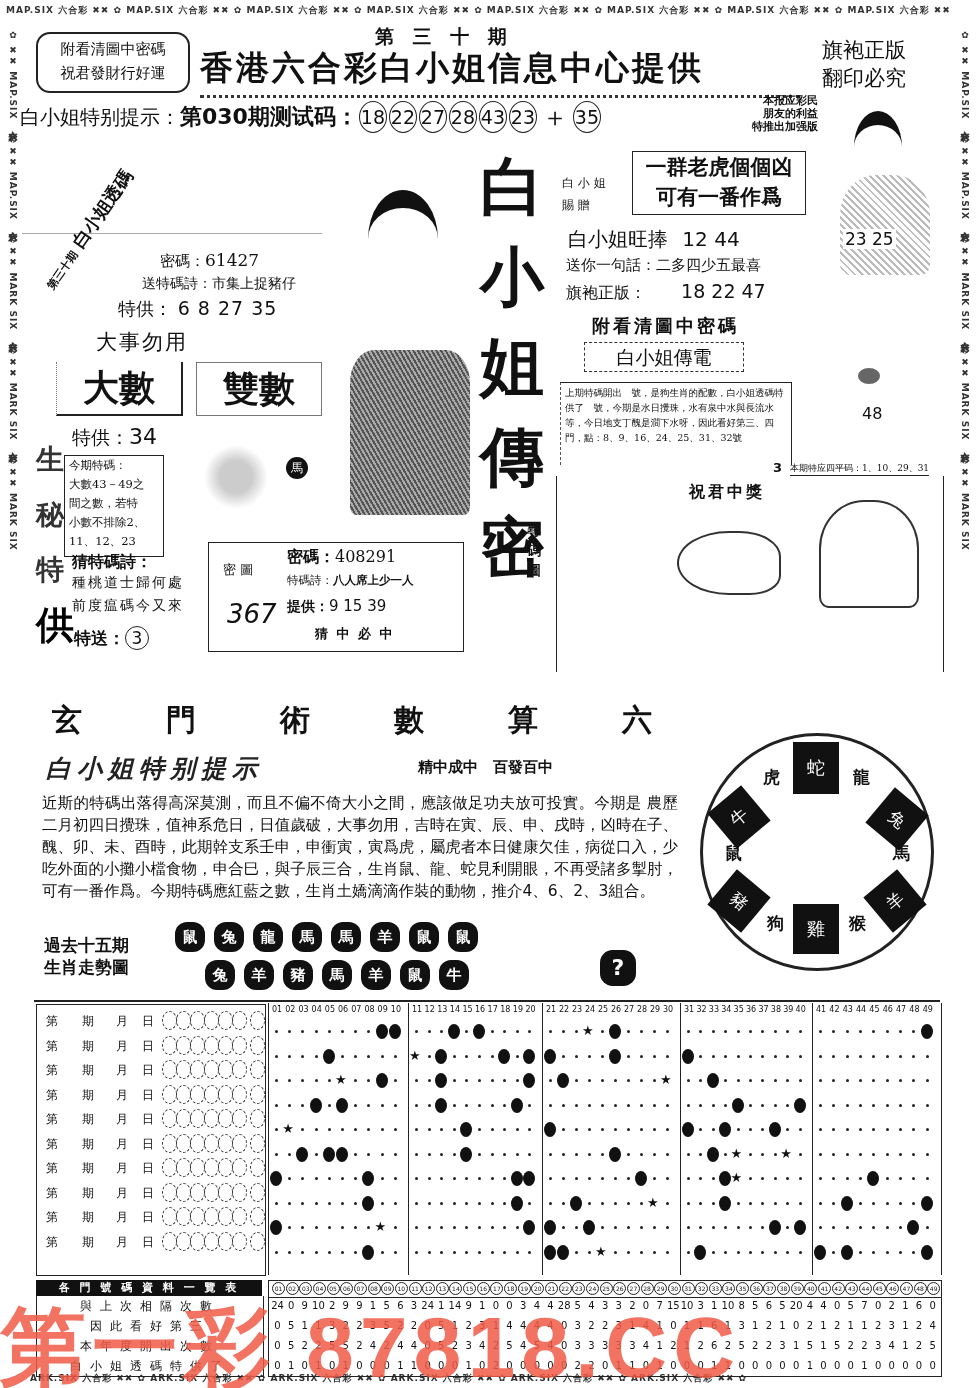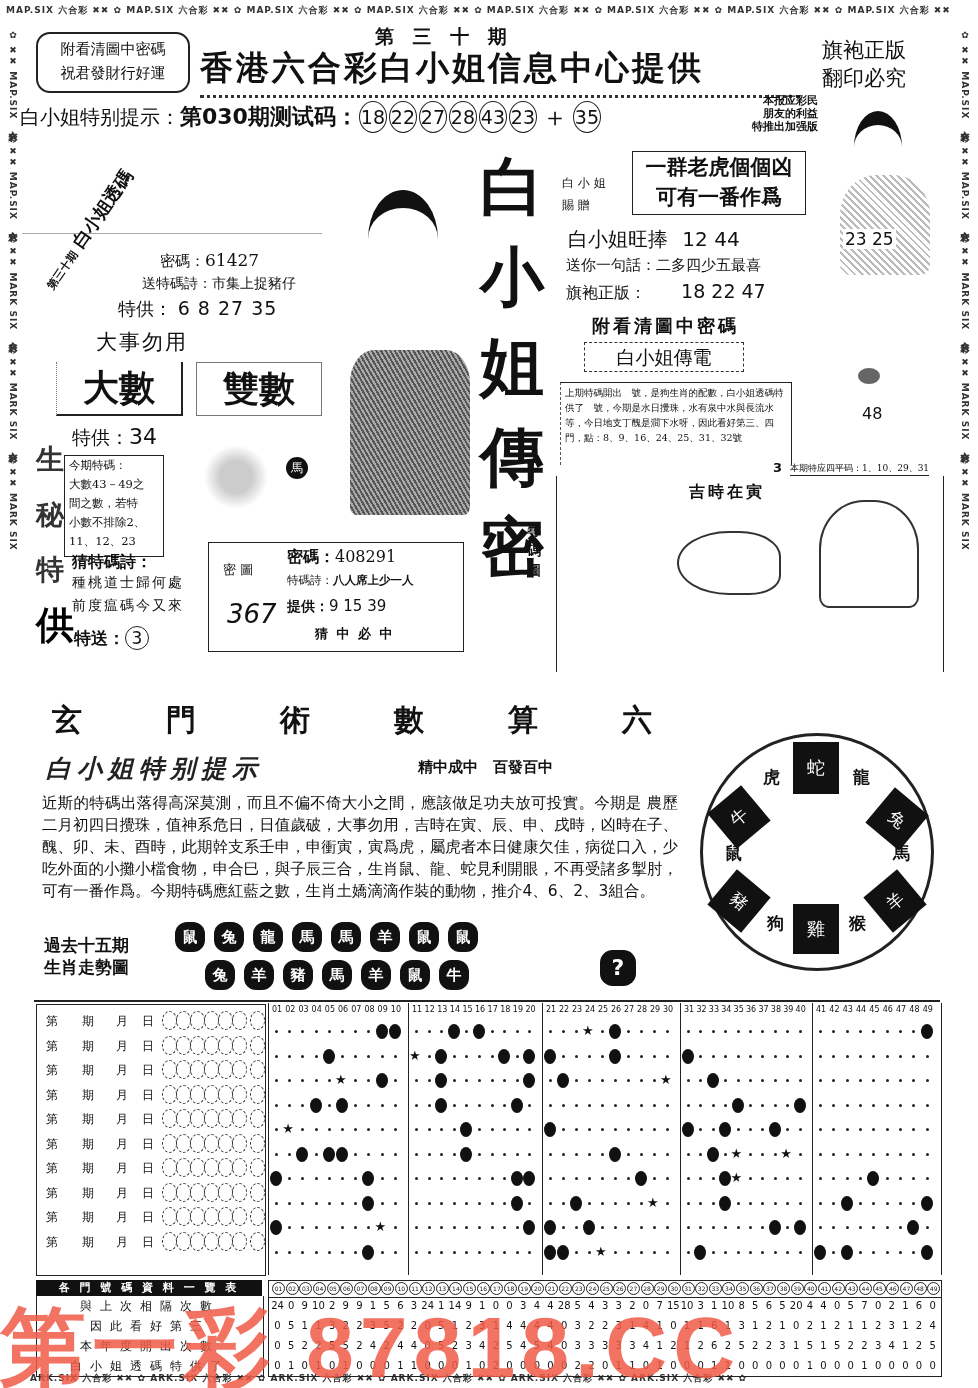--- a/index.html
+++ b/index.html
@@ -162,21 +162,21 @@
 
 <div class="abs" style="left:858px;top:368px;width:22px;height:16px;border-radius:50%;background:#666;"></div>
 <div class="abs" style="left:862px;top:404px;font-size:16px;">48</div>
 
 <div class="abs" style="left:773px;top:460px;font-size:13px;font-weight:bold;">3</div>
 <div class="abs serif" style="left:790px;top:462px;font-size:9px;border-bottom:1px solid #222;">
   <span>本期特应四平码：</span><span>1、10、29、31</span>
 </div>
 
 <div class="abs" style="left:556px;top:476px;width:386px;height:196px;border-left:1.5px solid #222;border-right:1.5px solid #222;">
-  <div class="abs serif bold" style="left:132px;top:6px;font-size:16px;letter-spacing:3px;">吉時在寅</div>
+  <div class="abs serif bold" style="left:132px;top:6px;font-size:16px;letter-spacing:3px;">祝君中獎</div>
   <div class="abs" style="left:120px;top:55px;width:100px;height:60px;border:2px solid #333;border-radius:50% 40% 30% 50%;"></div>
   <div class="abs" style="left:262px;top:24px;width:96px;height:104px;border:2px solid #333;border-radius:45% 45% 10% 10%;"></div>
 </div>
 
 <div class="abs serif bold" style="left:52px;top:700px;width:600px;display:flex;justify-content:space-between;font-size:30px;">
   <span>玄</span>
   <span>門</span>
   <span>術</span>
   <span>數</span>
   <span>算</span>

